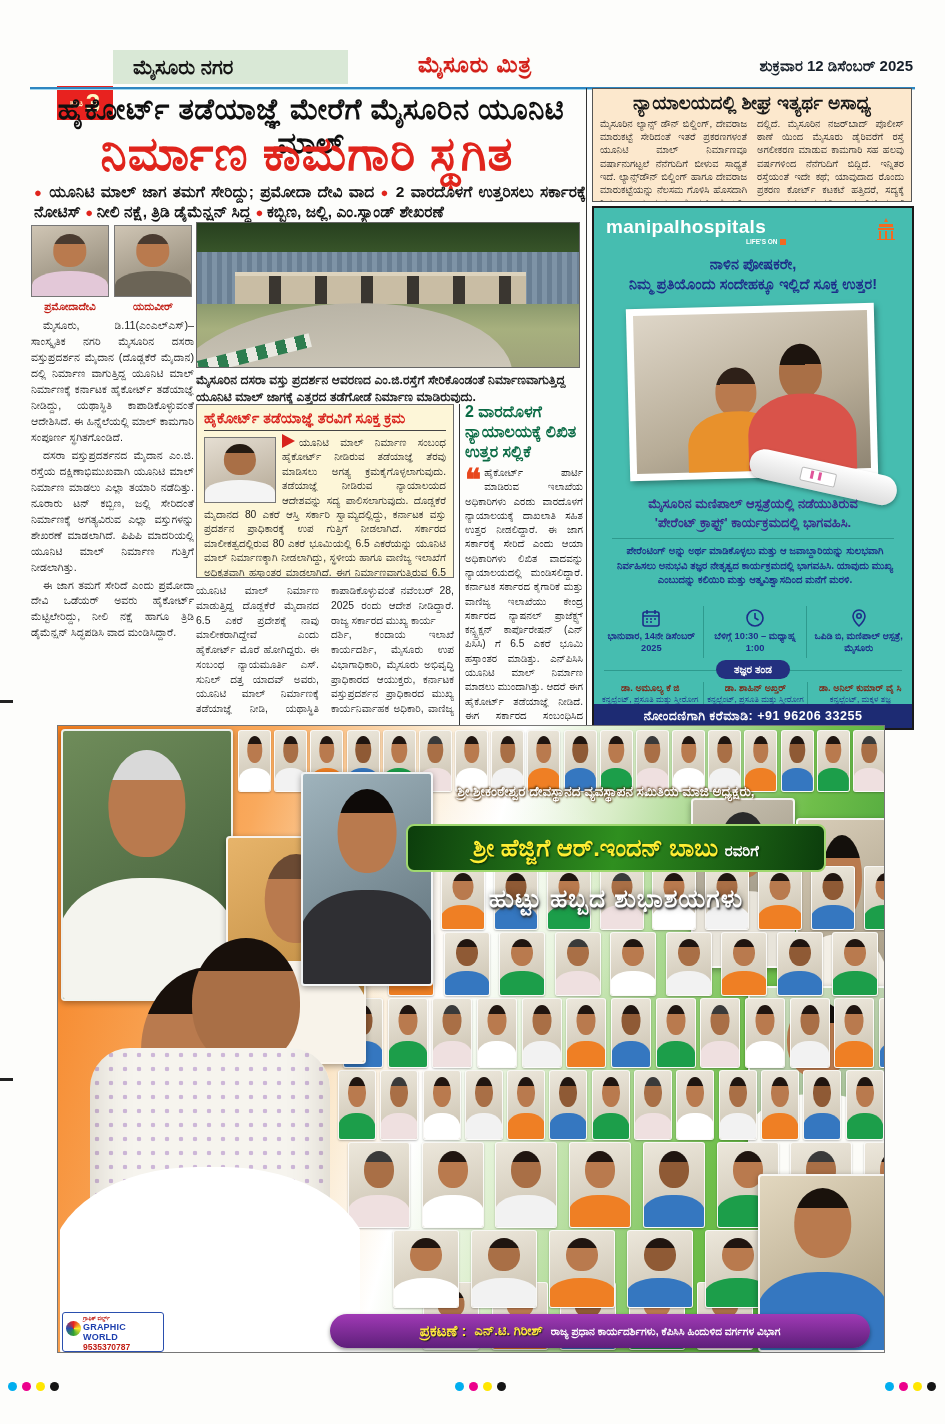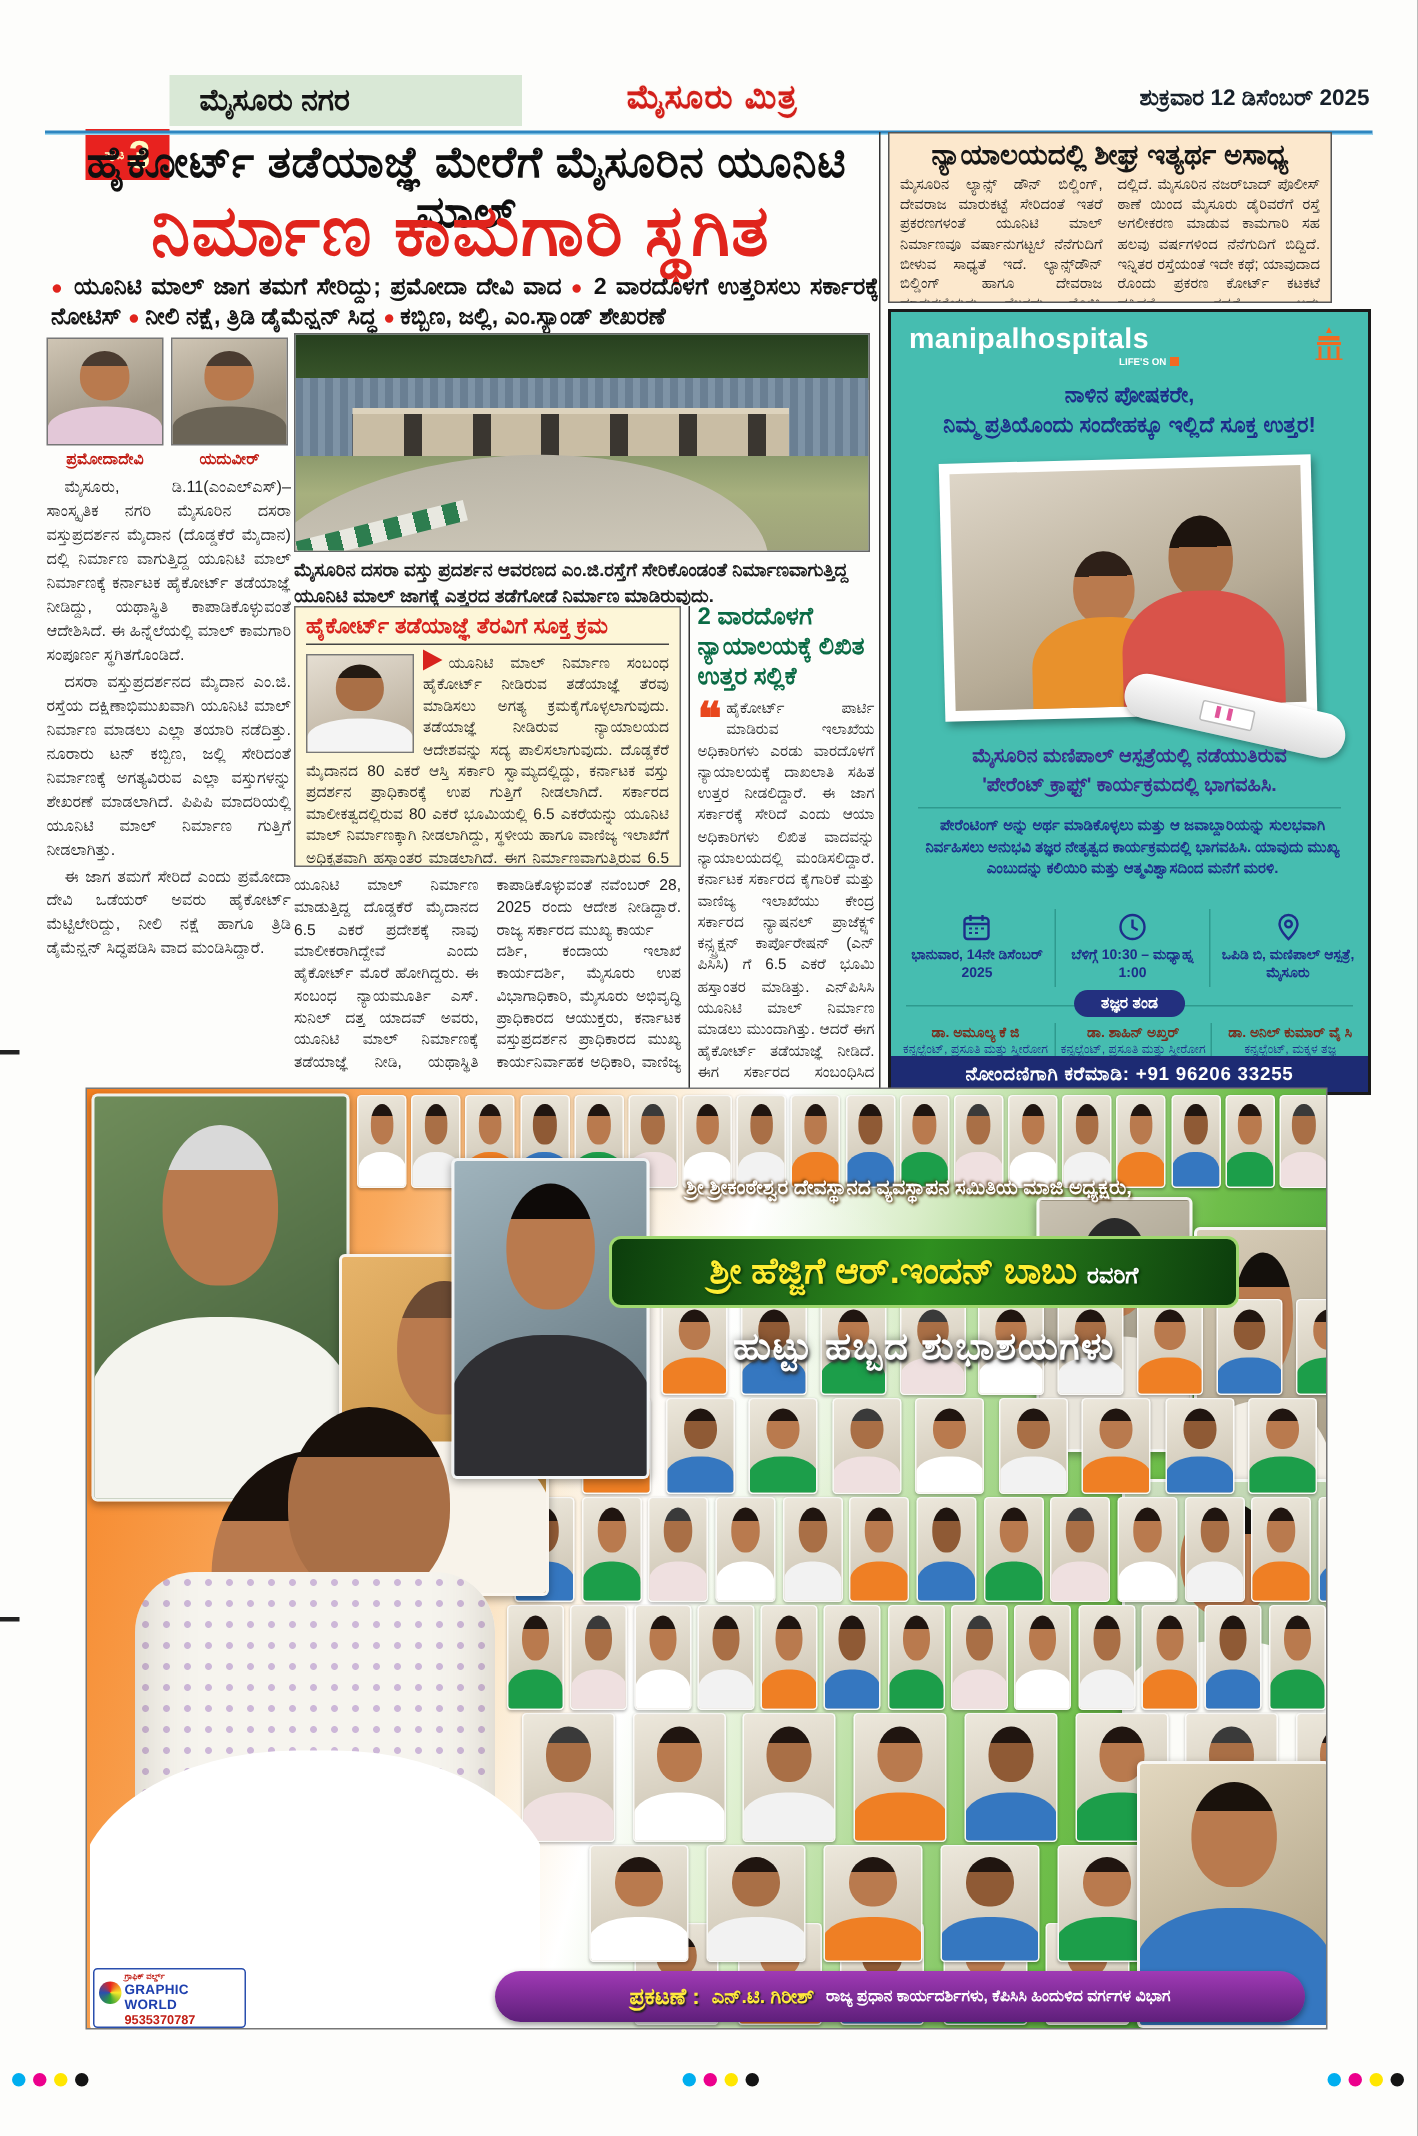--- a/index.html
+++ b/index.html
@@ -56,21 +56,21 @@
 
   
   .vline1{position:absolute;left:459px;top:404px;width:1px;height:326px;background:#333;}
   .vline2{position:absolute;left:586px;top:88px;width:1px;height:642px;background:#333;}
   .gcol{position:absolute;left:465px;top:402px;width:118px;height:328px;overflow:hidden;}
   .gcol h3{color:#0b6b45;font-size:16px;line-height:1.25;font-weight:bold;margin-bottom:4px;}
   .gcol .quote{float:left;color:#e8471d;font-size:30px;line-height:.8;font-weight:bold;margin:2px 3px 0 0;}
   .gcol .txt{font-size:10.2px;line-height:1.4;color:#1d1d1d;text-align:justify;}
 
   
-  .courtbox{position:absolute;left:592px;top:88px;width:296px;height:114px;background:#fce8cd;border:1px solid #555;padding:3px 7px;overflow:hidden;}
+  .courtbox{position:absolute;left:592px;top:88px;width:320px;height:114px;background:#fce8cd;border:1px solid #555;padding:3px 7px;overflow:hidden;}
   .courtbox h2{font-size:18.5px;font-weight:bold;color:#161616;text-align:center;margin-bottom:3px;}
   .courtbox .cols{columns:2;column-gap:10px;font-size:9.8px;line-height:1.35;color:#222;text-align:justify;}
 
   
   .manipal{position:absolute;left:592px;top:206px;width:322px;height:524px;background:#46bdb0;border:2px solid #1a1a1a;overflow:hidden;}
   .mh-logo{position:absolute;left:12px;top:8px;color:#fff;font-size:19px;font-weight:bold;letter-spacing:.3px;}
   .mh-tag{position:absolute;left:152px;top:30px;color:#fff;font-size:6.5px;font-weight:bold;}
   .mh-tag i{display:inline-block;width:6px;height:6px;background:#f26a21;vertical-align:-1px;margin-left:2px;}
   .mh-temple{position:absolute;right:14px;top:10px;width:24px;height:22px;}
   .mh-h1{position:absolute;left:0;top:48px;width:100%;text-align:center;color:#1d2e8a;font-size:14.5px;font-weight:bold;}

